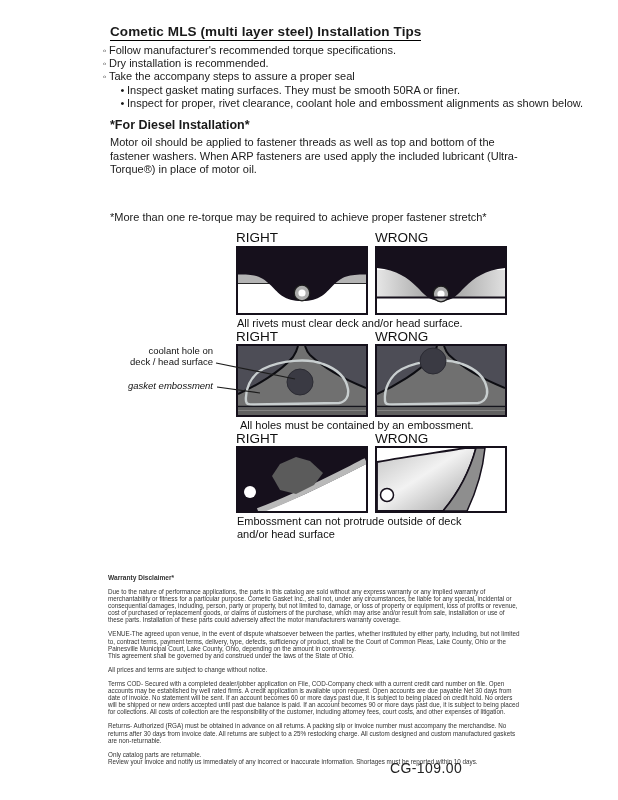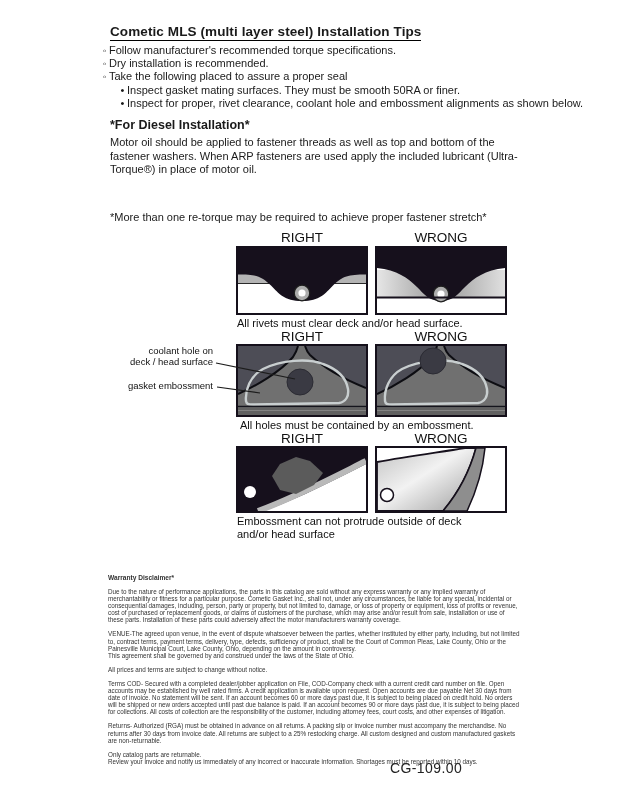--- a/index.html
+++ b/index.html
@@ -15,21 +15,21 @@
   .tips { left:100px; top:44px; font-size:11px; line-height:13.2px; }
   .b-row { display:flex; align-items:flex-start; }
   .b-row .mk { width:9px; text-align:center; flex:0 0 auto; }
   .b-row.sub { margin-left:18px; }
   .b-row .mk.open { font-size:10px; }
   .h2 { left:110px; top:118px; font-size:12.5px; font-weight:bold; }
   .para { left:110px; width:420px; font-size:11px; line-height:13.6px; }
   .p1 { top:136px; }
   .p2 { top:169px; }
   .note { top:211px; }
-  .fl { width:132px; text-align:center; font-size:13.5px; color:#111; }
+  .fl { width:132px; font-size:13.5px; color:#111; }
   .fig-box {
     width:128px; border:2px solid #15101b; background:#fff; line-height:0;
   }
   .fig-box svg { display:block; width:100%; height:100%; }
   .cap { font-size:11px; line-height:12.5px; color:#111; }
   .prelines { white-space:pre-line; }
   .ann {
     width:128px; text-align:right; font-size:9.5px; line-height:11px; color:#111;
   }
   .overlay { left:0; top:0; pointer-events:none; }
@@ -49,21 +49,21 @@
     <div class="b-row">
       <span class="mk open">◦</span>
       <span>Follow manufacturer's recommended torque specifications.</span>
     </div>
     <div class="b-row">
       <span class="mk open">◦</span>
       <span>Dry installation is recommended.</span>
     </div>
     <div class="b-row">
       <span class="mk open">◦</span>
-      <span>Take the following placed to assure a proper seal</span>
+      <span>Take the accompany steps to assure a proper seal</span>
     </div>
     <div class="b-row sub">
       <span class="mk">•</span>
       <span>Inspect gasket mating surfaces.  They must be smooth 50RA or finer.</span>
     </div>
     <div class="b-row sub">
       <span class="mk">•</span>
       <span>Inspect for proper, rivet clearance, coolant hole and embossment alignments as shown below.</span>
     </div>
   </div>
@@ -100,21 +100,21 @@
       <path d="M0,0 H128 V20 C108,22 97,30 88,39 C81,46 76,53 64,53 C52,53 47,46 40,39 C31,30 20,22 0,20 Z" fill="#16101c"></path>
       <circle cx="64" cy="46" r="7.8" fill="#adadad" stroke="#1e1e1e" stroke-width="1.3"></circle>
       <circle cx="64" cy="46" r="3.6" fill="#ffffff"></circle>
       <path d="M0,49.5 H128" stroke="#16101c" stroke-width="1.8"></path>
     </svg>
   </div>
   <div class="abs ann prelines" style="left:85px; top:345px;">coolant hole on
 deck / head surface</div>
 
   <div class="abs cap" style="left:237px; top:317px;">All rivets must clear deck and/or head surface.</div>
-  <div class="abs ann" style="left:85px; top:380px;">gasket embossment</div>
+  <div class="abs ann" style="left:85px; top:380px;font-style:italic;">gasket embossment</div>
 
   <div class="abs fl" style="left:236px; top:329px;">RIGHT</div>
   <div class="abs fl" style="left:375px; top:329px;">WRONG</div>
 
   <div class="abs fig-box" style="left:236px; top:344px; height:69px;">
     <svg viewBox="0 0 128 69" preserveAspectRatio="none">
       <rect width="128" height="69" fill="#707070"></rect>
       <path d="M0,0 V48 C18,40 42,26 55,11 C57,8 59,4 60,0 Z" fill="#4d4d56"></path>
       <path d="M0,48 C18,40 42,26 55,11 C57,8 59,4 60,0" stroke="#0d0d12" stroke-width="2" fill="none"></path>
       <path d="M128,0 V42 C108,34 86,22 72,9 C69,6 68,3 67,0 Z" fill="#4d4d56"></path>

